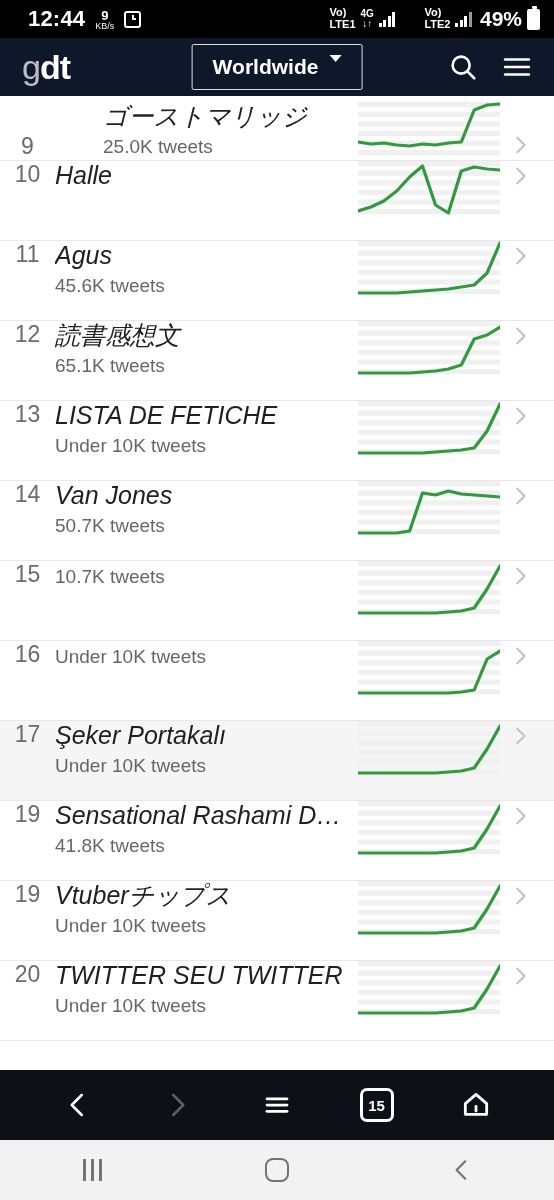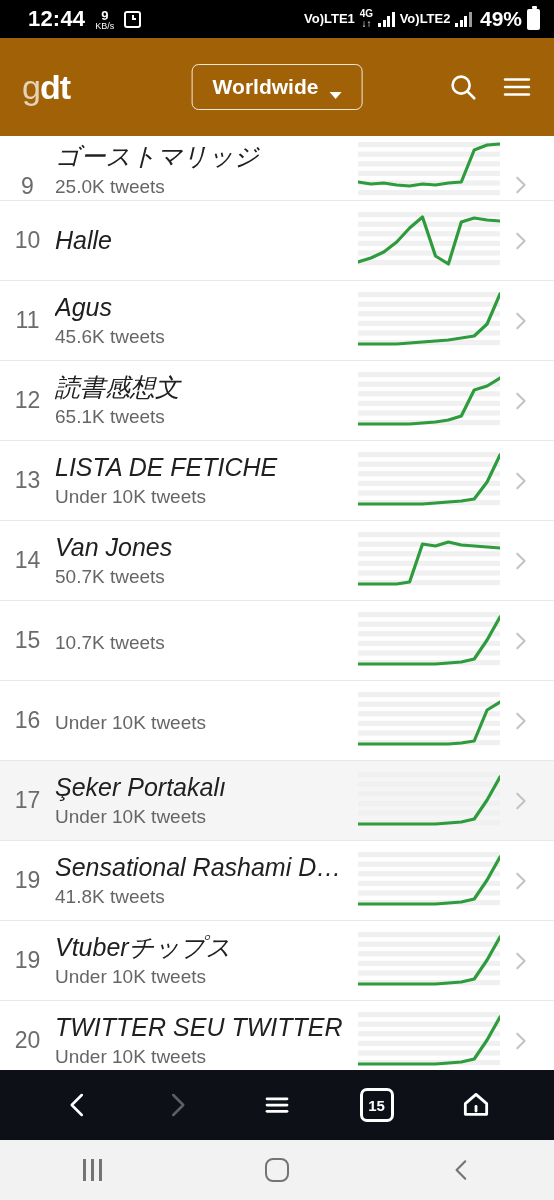--- a/index.html
+++ b/index.html
@@ -29,68 +29,68 @@
   .sb-alarm::after{
     content:""; position:absolute; left:50%; top:50%;
     width:2px; height:5px; background:#fff; transform-origin: top left;
     transform:translate(-1px,-4px);
   }
   .sb-alarm::before{
     content:""; position:absolute; left:50%; top:50%;
     width:4px; height:2px; background:#fff; transform:translate(-1px,-1px);
   }
   .sb-right { display:flex; align-items:center; gap:5px; }
-  .volte { display:flex; flex-direction:row; line-height:1.05; font-size:13px; font-weight:700; }
+  .volte { display:flex; flex-direction:column; line-height:1.05; font-size:11px; font-weight:700;margin-left:24px; }
   .fourg { display:flex; flex-direction:column; align-items:center; line-height:1.05; font-size:10px; font-weight:700;}
   .bars { display:flex; align-items:flex-end; gap:1.5px; height:15px; }
   .bars i { display:block; width:3px; background:#fff; }
   .bars i:nth-child(1){height:4px;} .bars i:nth-child(2){height:7px;}
   .bars i:nth-child(3){height:11px;} .bars i:nth-child(4){height:15px;}
   .bars.dim i:nth-child(4){background:#9a9a9a;}
   .sb-batt-txt { font-size:21px; font-weight:700; margin-left:3px;}
   .battery { width:13px; height:21px; border:2px solid #fff; border-radius:2px; position:relative; background:#fff; }
   .battery::before{ content:""; position:absolute; top:-5px; left:3px; width:5px;height:3px;background:#fff;border-radius:1px;}
 
   
   .appbar {
-    height:98px; background:#a16207; flex:none;
+    height:58px; background:#0f172a; flex:none;
     display:flex; align-items:center; padding:0 22px; position:relative;
   }
   .logo { font-size:34px; font-weight:700; letter-spacing:-1px; color:#fff; line-height:1; }
   .logo .g { font-weight:400; color:rgba(255,255,255,.72); }
   .region-btn {
     position:absolute; left:50%; transform:translateX(-50%);
-    border:1.6px solid rgba(255,255,255,.85); border-radius:7px;
+    border:1.6px solid rgba(255,255,255,.85); border-radius:2px;
     color:#fff; font-size:21px; font-weight:700;
-    padding:10px 20px; display:flex; align-items:flex-end; gap:11px;
+    padding:10px 20px; display:flex; align-items:flex-start; gap:11px;
     background:transparent;
   }
   .caret { width:0;height:0;border-left:6px solid transparent;border-right:6px solid transparent;border-top:7px solid #fff; }
   .appbar-actions { margin-left:auto; display:flex; align-items:center; gap:24px; }
   .ic { width:30px; height:30px; display:block; }
 
   
   .list { flex:1 1 auto; overflow:hidden; background:#fff; position:relative; }
   .row {
-    height:80px; display:flex; align-items:center;
+    height:80px; display:flex; 
     border-bottom:1px solid #e8e8e8; padding:0 14px 0 0; background:#fff;
   }
   .row.alt { background:#f5f5f5; }
   .row.clipped { height:65px; align-items:flex-end; }
   .rank {
     width:55px; flex:none; text-align:center;
     font-size:23px; color:#6b6b6b;
   }
   .meta { flex:1 1 auto; min-width:0; padding-right:10px; }
   .title {
     font-size:25px; font-style:italic; color:#202020; line-height:1.15;
     white-space:nowrap; overflow:hidden; text-overflow:ellipsis;
   }
   .count { font-size:19px; color:#666; margin-top:5px; }
-  .row.clipped .meta { padding-bottom:2px; }
+  .row.clipped .meta { padding-bottom:2px;margin-left:48px; }
   .spark { width:142px; height:58px; flex:none; position:relative; }
   .spark svg { display:block; width:142px; height:58px; }
   .chev { width:40px; flex:none; display:flex; justify-content:center; }
 
   
   .browserbar {
     height:70px; background:#0e1018; flex:none;
     display:flex; align-items:center; justify-content:space-around;
     padding:0 28px;
   }

